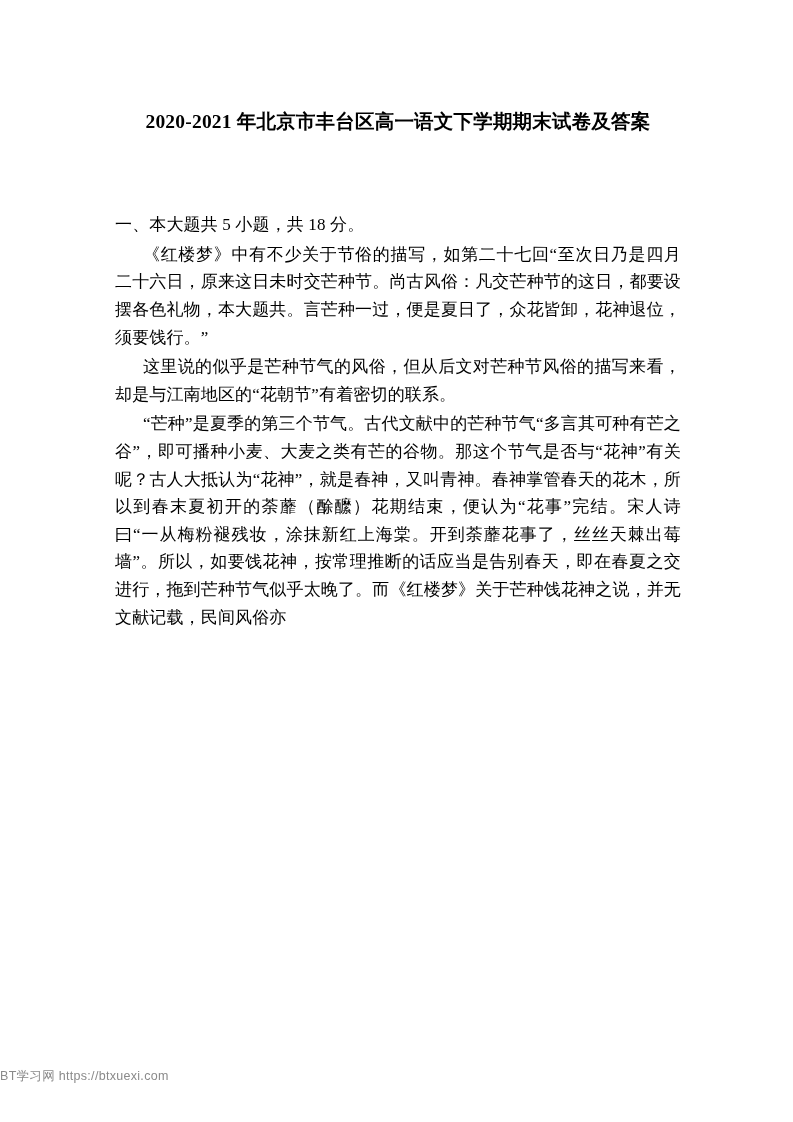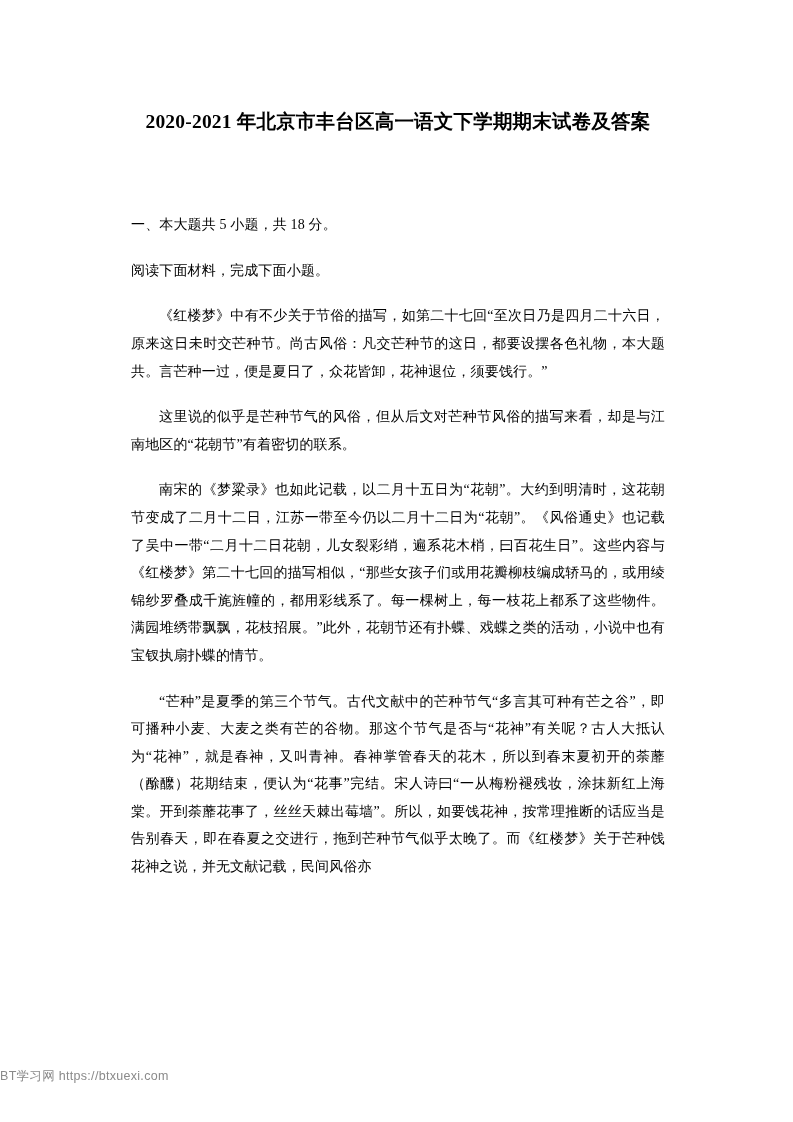--- a/index.html
+++ b/index.html
@@ -30,22 +30,22 @@
     letter-spacing: 0.2px;
     line-height: 1.6;
     margin: 0 0 0 0;
     padding-top: 10px;
     white-space: nowrap;
   }
   .body-block {
     margin-top: 74px;
   }
   p {
-    margin: 18px;
-    font-size: 14px;
+    margin: 2px;
+    font-size: 17px;
     line-height: 27.6px;
     text-align: justify;
     text-justify: inter-ideograph;
     letter-spacing: 0.15px;
   }
   p.indent2 {
     text-indent: 28px;
   }
   p.noindent {
     text-indent: 0;
@@ -62,21 +62,19 @@
   }
 </style>
 </head>
 <body>
 
 <div class="page">
   <h1 class="doc-title">2020-2021 年北京市丰台区高一语文下学期期末试卷及答案</h1>
 
   <div class="body-block">
     <p class="noindent">一、本大题共 5 小题，共 18 分。</p>
-    <p class="noindent">阅读下面材料，完成下面小题。</p>
     <p class="indent2">《红楼梦》中有不少关于节俗的描写，如第二十七回“至次日乃是四月二十六日，原来这日未时交芒种节。尚古风俗：凡交芒种节的这日，都要设摆各色礼物，本大题共。言芒种一过，便是夏日了，众花皆卸，花神退位，须要饯行。”</p>
     <p class="indent2">这里说的似乎是芒种节气的风俗，但从后文对芒种节风俗的描写来看，却是与江南地区的“花朝节”有着密切的联系。</p>
-    <p class="indent2">南宋的《梦粱录》也如此记载，以二月十五日为“花朝”。大约到明清时，这花朝节变成了二月十二日，江苏一带至今仍以二月十二日为“花朝”。《风俗通史》也记载了吴中一带“二月十二日花朝，儿女裂彩绡，遍系花木梢，曰百花生日”。这些内容与《红楼梦》第二十七回的描写相似，“那些女孩子们或用花瓣柳枝编成轿马的，或用绫锦纱罗叠成千旄旌幢的，都用彩线系了。每一棵树上，每一枝花上都系了这些物件。满园堆绣带飘飘，花枝招展。”此外，花朝节还有扑蝶、戏蝶之类的活动，小说中也有宝钗执扇扑蝶的情节。</p>
     <p class="indent2">“芒种”是夏季的第三个节气。古代文献中的芒种节气“多言其可种有芒之谷”，即可播种小麦、大麦之类有芒的谷物。那这个节气是否与“花神”有关呢？古人大抵认为“花神”，就是春神，又叫青神。春神掌管春天的花木，所以到春末夏初开的荼蘼（酴醿）花期结束，便认为“花事”完结。宋人诗曰“一从梅粉褪残妆，涂抹新红上海棠。开到荼蘼花事了，丝丝天棘出莓墙”。所以，如要饯花神，按常理推断的话应当是告别春天，即在春夏之交进行，拖到芒种节气似乎太晚了。而《红楼梦》关于芒种饯花神之说，并无文献记载，民间风俗亦</p>
   </div>
 </div>
 
 <div class="footer">BT学习网 https://btxuexi.com</div>
 
 </body></html>

